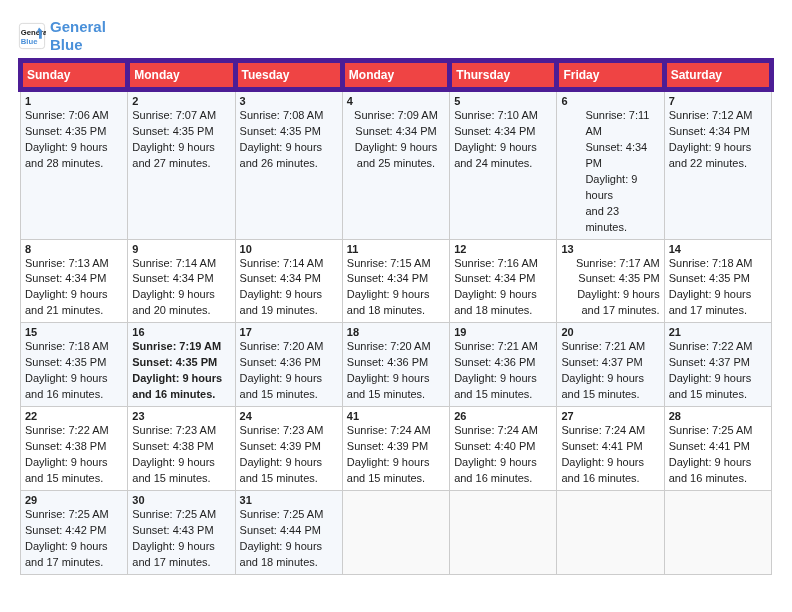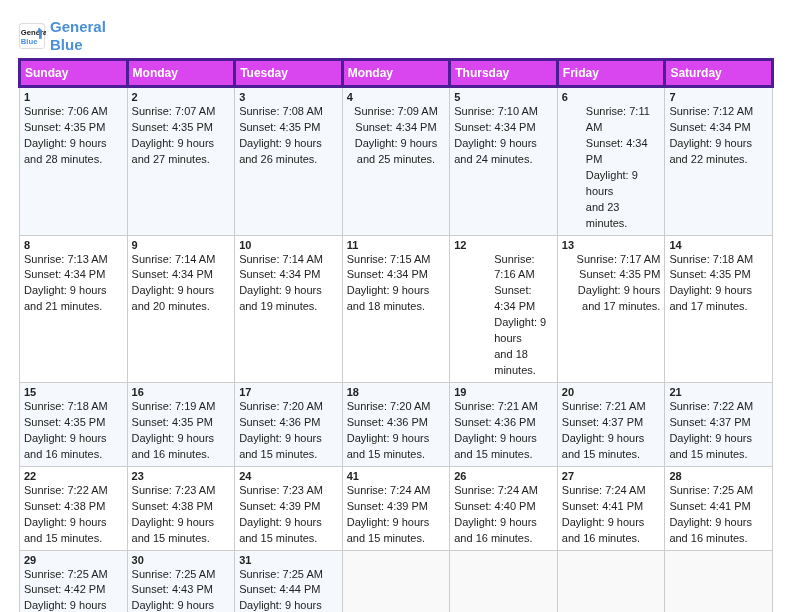--- a/index.html
+++ b/index.html
@@ -51,27 +51,27 @@
       font-size: 14px;
       color: #333;
       margin-top: 2px;
     }
     table {
       width: 100%;
       border-collapse: collapse;
       table-layout: fixed;
     }
     thead tr th {
-      background: #d946ef;
+      background: #ef4444;
       color: #fff;
       font-size: 12px;
       font-weight: bold;
       padding: 5px 4px;
       text-align: left;
-      border: 3px solid #4c1d95;
+      border: 5px solid #4c1d95;
     }
     tbody tr td {
       border: 1px solid #ccc;
       vertical-align: top;
       padding: 3px 4px;
       font-size: 9.5px;
       color: #222;
       height: 72px;
       background: #fff;
     }
@@ -211,21 +211,21 @@
           </td>
           <td>
             <span class="day-num">11</span>
             <div class="day-info" style="white-space: pre-line;">Sunrise: 7:15 AM
 Sunset: 4:34 PM
 Daylight: 9 hours
 and 18 minutes.</div>
           </td>
           <td>
             <span class="day-num">12</span>
-            <div class="day-info" style="white-space: pre-line; margin-left: 40px;">Sunrise: 7:16 AM
+            <div class="day-info" style="white-space: pre-line;">Sunrise: 7:16 AM
 Sunset: 4:34 PM
 Daylight: 9 hours
 and 18 minutes.</div>
           </td>
           <td>
             <span class="day-num">13</span>
             <div class="day-info" style="white-space: pre-line; text-align: right;">Sunrise: 7:17 AM
 Sunset: 4:35 PM
 Daylight: 9 hours
 and 17 minutes.</div>
@@ -241,21 +241,21 @@
         <tr>
           <td>
             <span class="day-num">15</span>
             <div class="day-info" style="white-space: pre-line;">Sunrise: 7:18 AM
 Sunset: 4:35 PM
 Daylight: 9 hours
 and 16 minutes.</div>
           </td>
           <td>
             <span class="day-num">16</span>
-            <div class="day-info" style="white-space: pre-line;">Sunrise: 7:19 AM
+            <div class="day-info" style="white-space: pre-line; font-weight: bold;">Sunrise: 7:19 AM
 Sunset: 4:35 PM
 Daylight: 9 hours
 and 16 minutes.</div>
           </td>
           <td>
             <span class="day-num">17</span>
             <div class="day-info" style="white-space: pre-line;">Sunrise: 7:20 AM
 Sunset: 4:36 PM
 Daylight: 9 hours
 and 15 minutes.</div>

